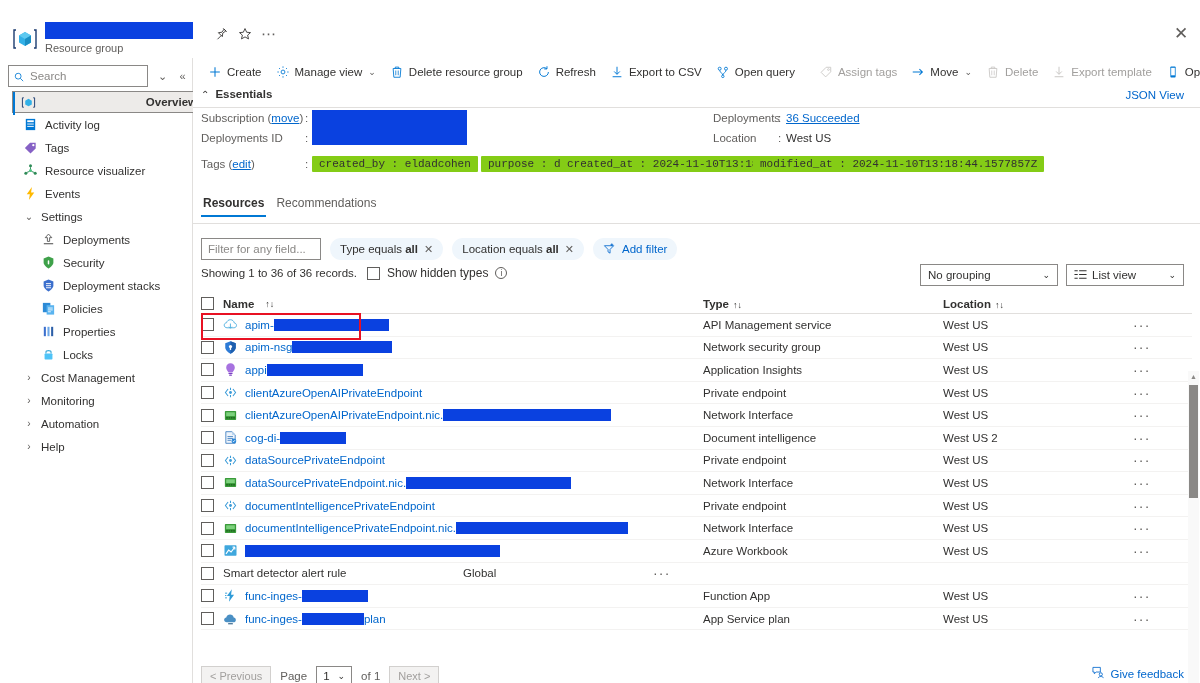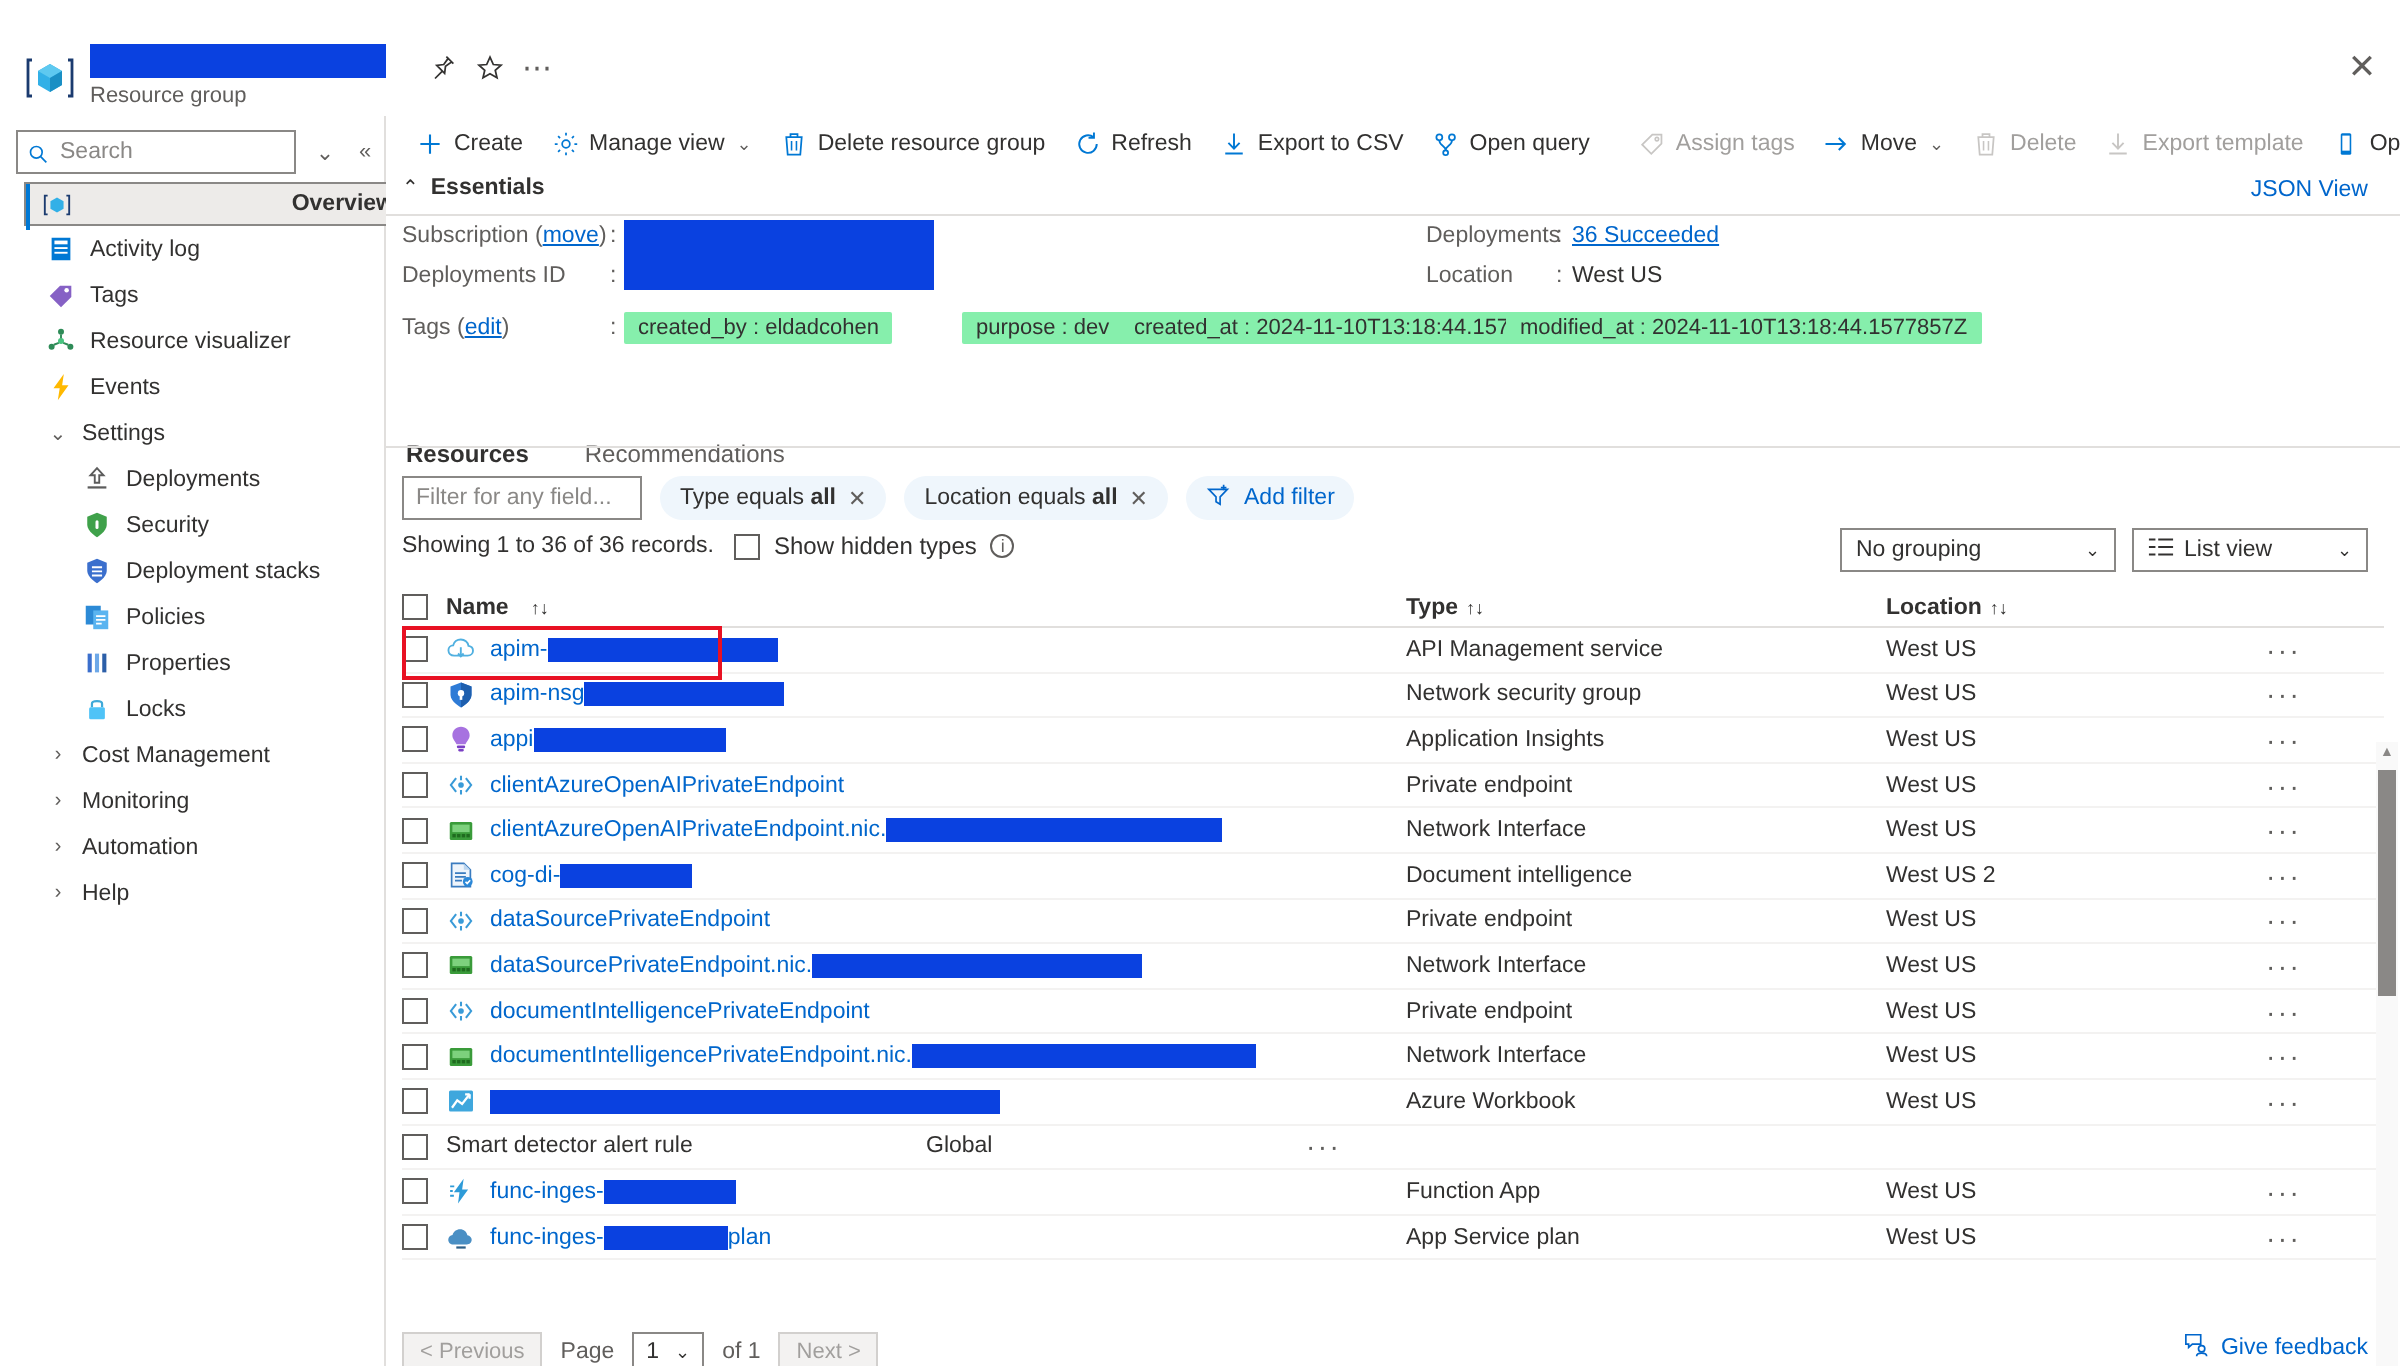--- a/index.html
+++ b/index.html
@@ -92,28 +92,28 @@
   .json-view { position:absolute; right:16px; top:3px; font-size:11.5px;
                color:#0066cc; cursor:pointer; }
 
   .ess-body { position:absolute; left:0; top:52px; width:1007px; height:68px; }
   .ek { position:absolute; font-size:11.5px; color:#605e5c; }
   .ev { position:absolute; font-size:11.5px; color:#323130; }
   .ecolon { position:absolute; font-size:11.5px; color:#605e5c; }
   .elink { color:#0066cc; text-decoration:underline; cursor:pointer; }
   .redact { background:#0a41e0; display:inline-block; vertical-align:middle; }
   .tagchip {
-    position:absolute; height:16px; background:#86efac; border-radius:1px;
+    position:absolute; height:16px; background:#84cc16; border-radius:1px;
     font-size:11px; color:#323130; display:flex; align-items:center;
-    padding:0 7px; white-space:nowrap;
-  }
-
-  
-  .tabs { position:absolute; left:8px; top:138px; display:flex; gap:24px;
-          border-bottom:0;margin-top:24px; }
+    padding:0 7px; white-space:nowrap;font-family:Liberation Mono, monospace;
+  }
+
+  
+  .tabs { position:absolute; left:8px; top:138px; display:flex; gap:8px;
+          border-bottom:0; }
   .tab { position:relative; font-size:12px; color:#605e5c; padding:0 2px 7px 2px; cursor:pointer; }
   .tab.active { color:#323130; font-weight:600; }
   .tab.active::after {
     content:""; position:absolute; left:0; bottom:0; width:100%; height:2px; background:#0078d4;
   }
   .tabs-rule { position:absolute; left:0; top:165px; width:1007px; height:1px; background:#e1dfdd; }
 
   
   .filterrow { position:absolute; left:8px; top:180px; display:flex; align-items:center; gap:9px; }
   .filter-input {

